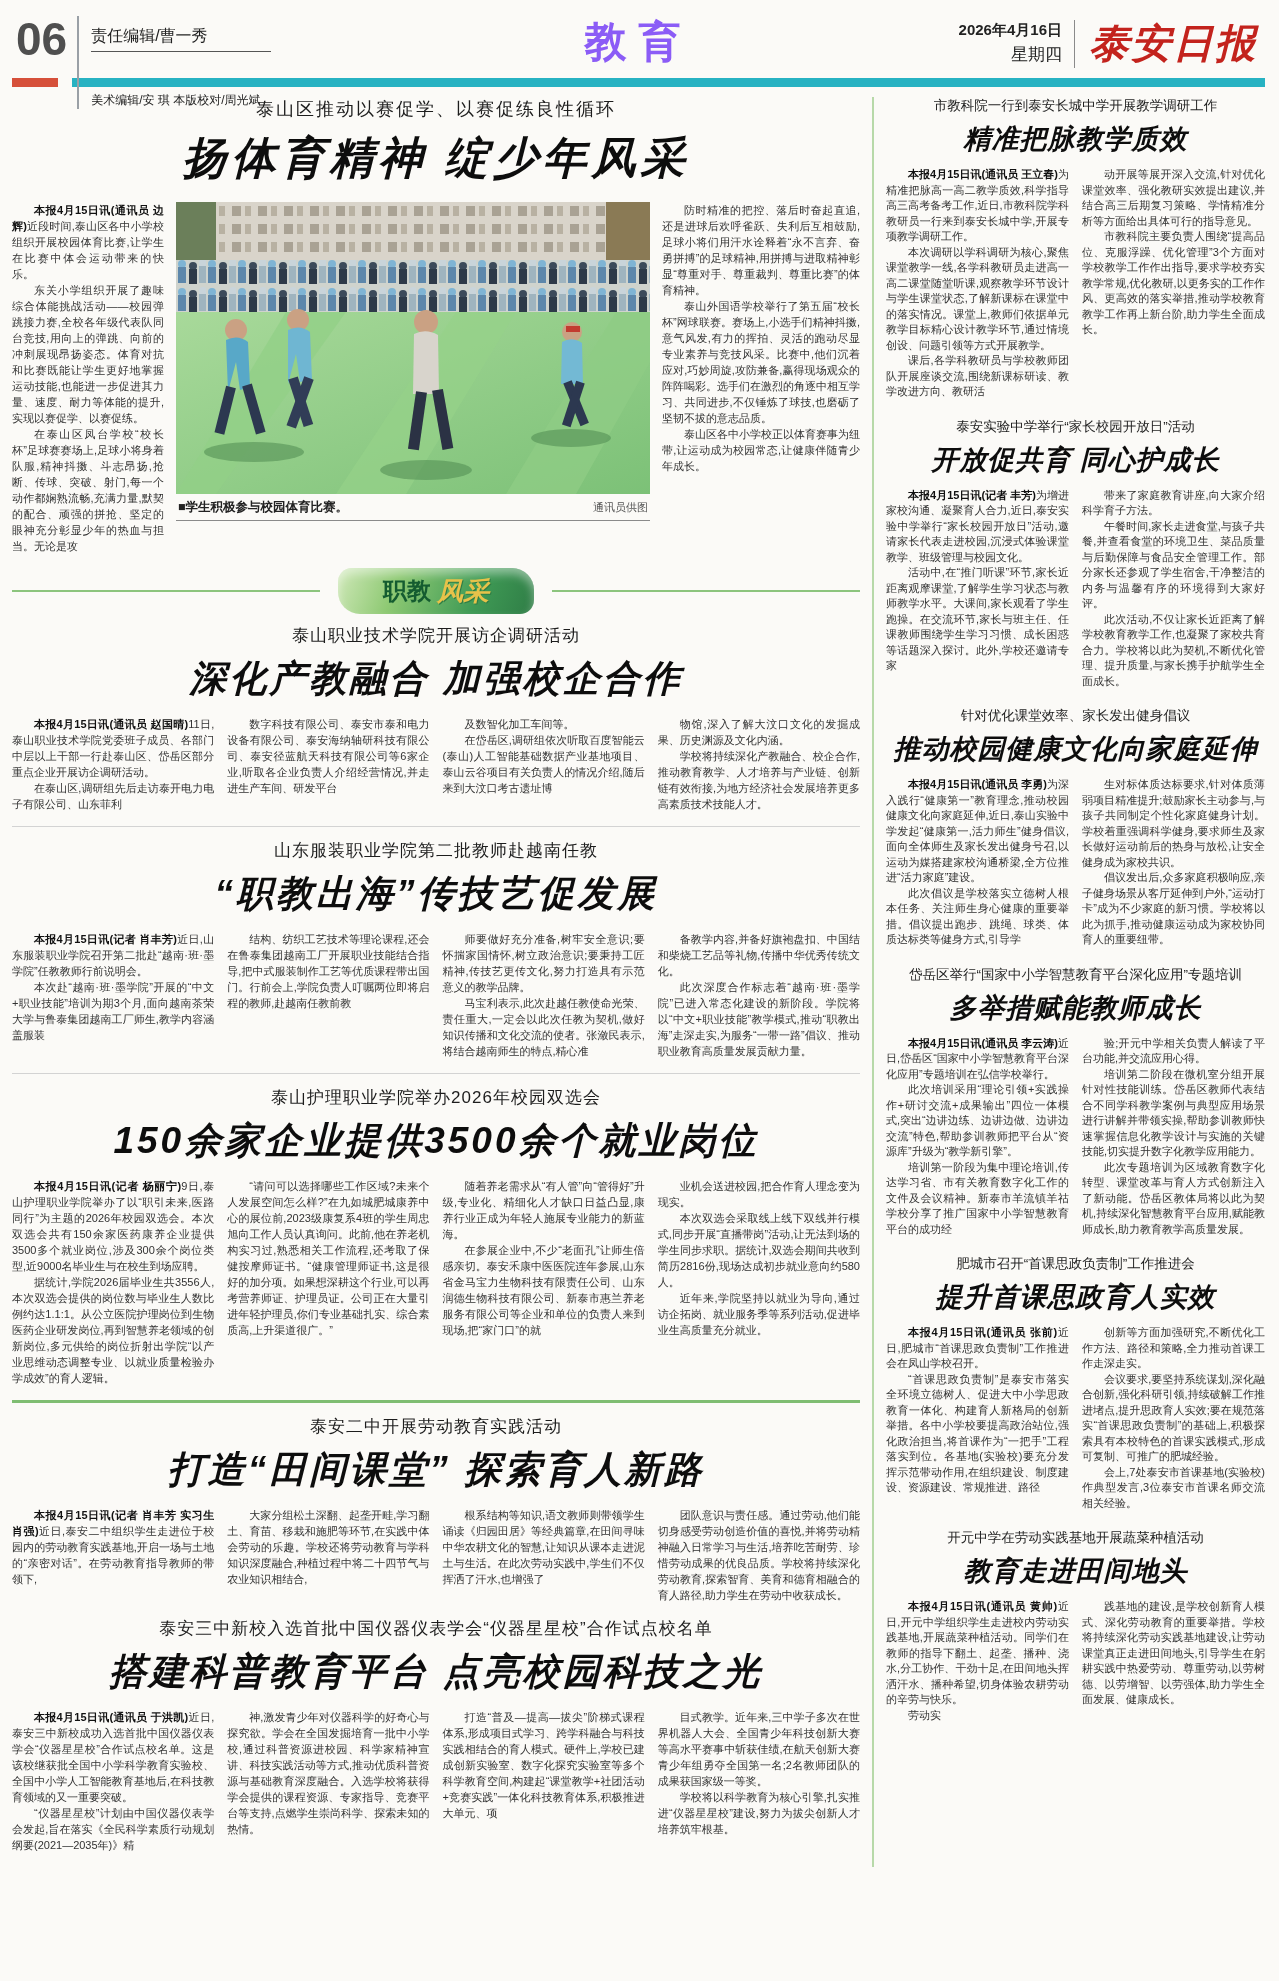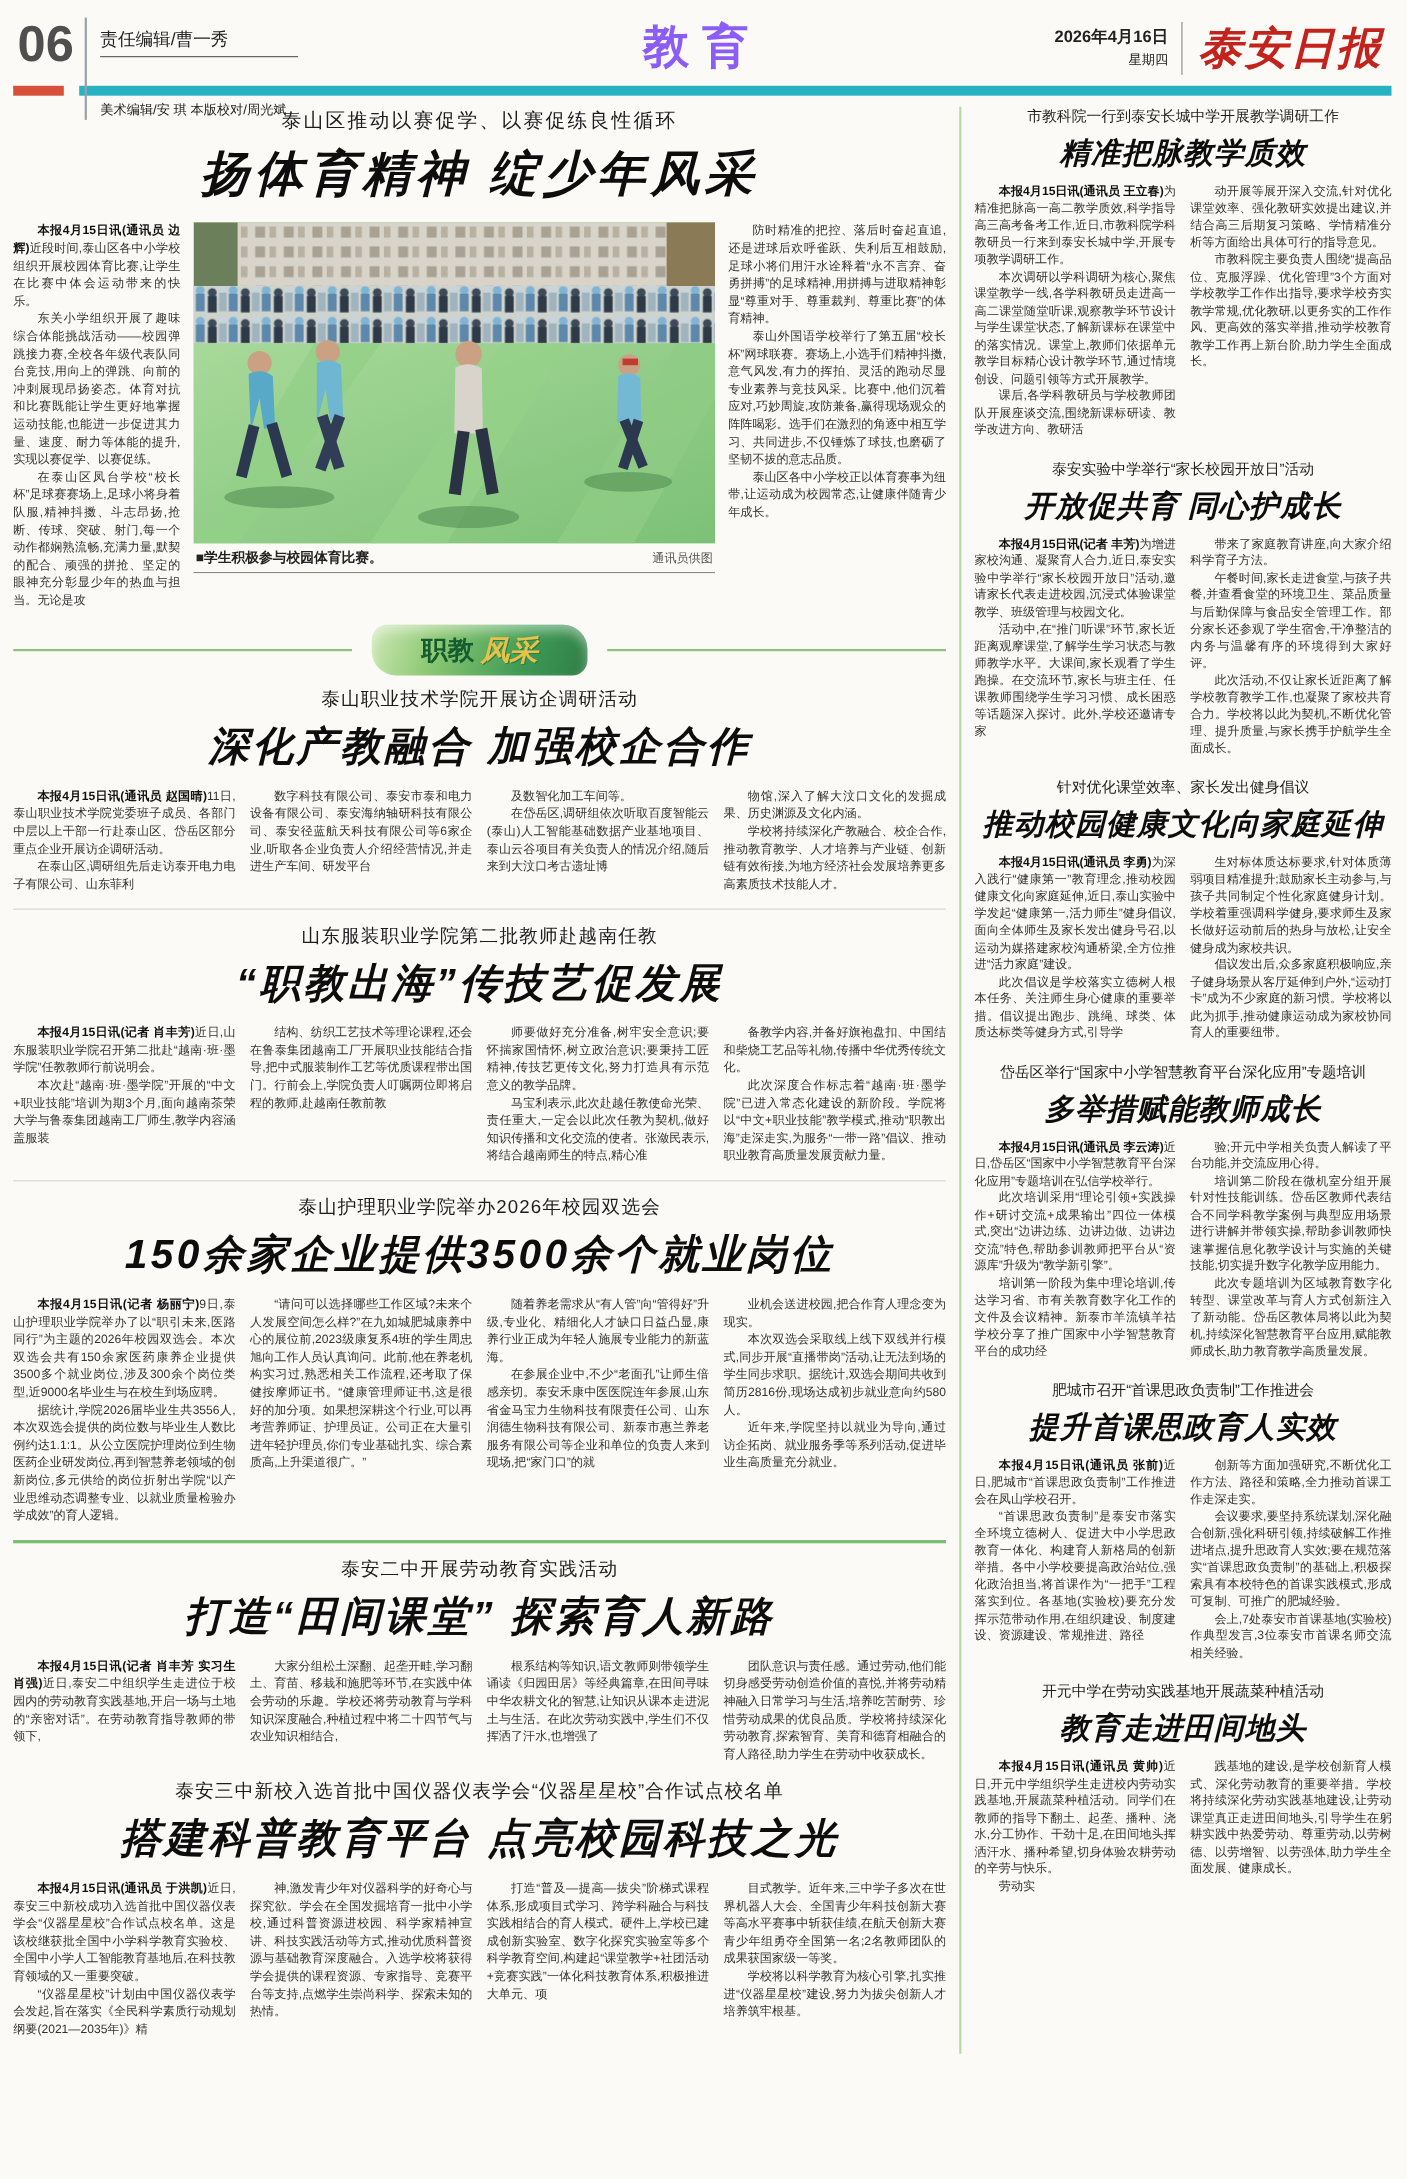--- a/index.html
+++ b/index.html
@@ -15,21 +15,21 @@
   .h-left { display:flex; align-items:flex-start; }
   .page-num { font-size:46px; font-weight:700; color:#4f4f4f; line-height:58px; padding:0 10px 0 4px; }
   .credits { border-left:2px solid #9aa0a6; padding:10px 0 0 12px; margin-top:6px; }
   .credit-line1 { font-size:16px; color:#222; padding-bottom:4px; border-bottom:1px solid #555; width:180px;}
   .credit-line2 { font-size:12px; color:#222; padding-top:4px;margin-top:36px; }
   .section-title { position:absolute; left:50%; top:4px; transform:translateX(-50%);
     font-size:42px; font-weight:700; letter-spacing:12px; color:#8b5cf6; font-family:"Liberation Serif","DejaVu Serif",serif; }
   .h-right { position:absolute; right:8px; top:6px; display:flex; align-items:center; }
   .date-block { text-align:right; padding-right:12px; }
   .date-line { font-size:15px; font-weight:700; color:#222; }
-  .weekday-line { font-size:12px; color:#222; margin-top:3px; }
+  .weekday-line { font-size:17px; color:#222; margin-top:3px; }
   .h-vdiv { width:1px; height:48px; background:#8a8a8a; }
   .masthead { font-size:40px; font-weight:700; font-style:italic; color:#c3231d;
     font-family:"Liberation Serif","DejaVu Serif",serif; padding-left:14px; letter-spacing:2px; }
   .color-bar { display:flex; align-items:center; margin-top:2px; }
   .red-bar { width:46px; height:9px; background:#d6503a; }
   .teal-bar { flex:1; height:9px; background:#27b2c2; margin-left:14px; }
 
   
   .main { display:flex; margin-top:10px; }
   .left-region { width:848px; }

